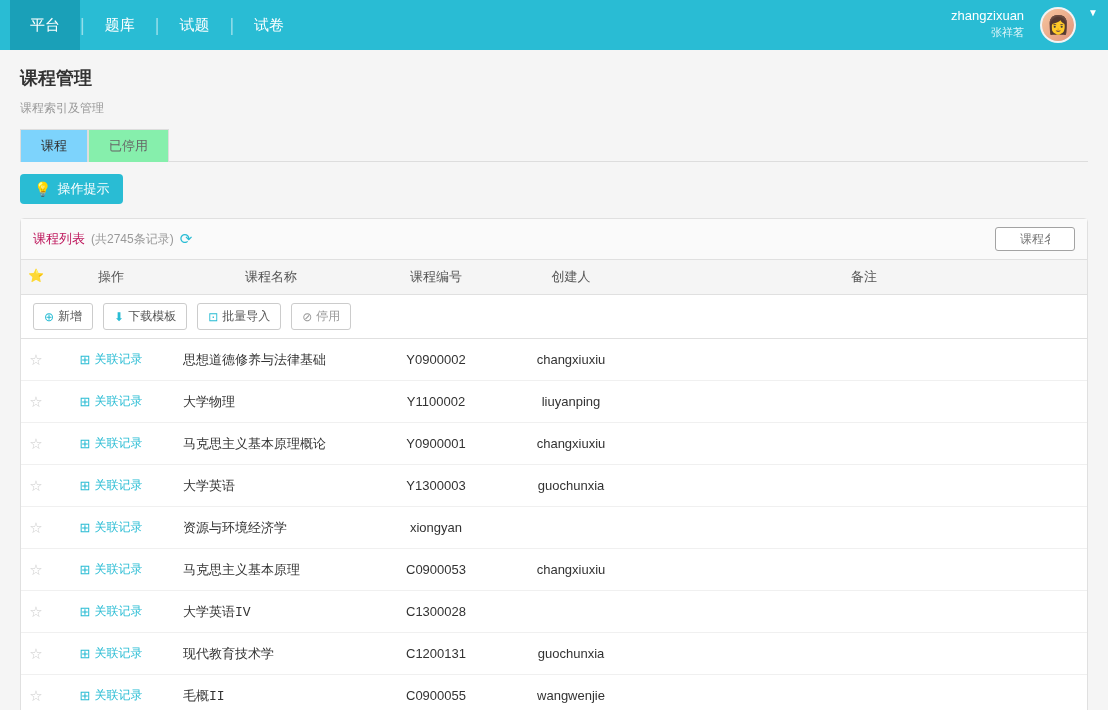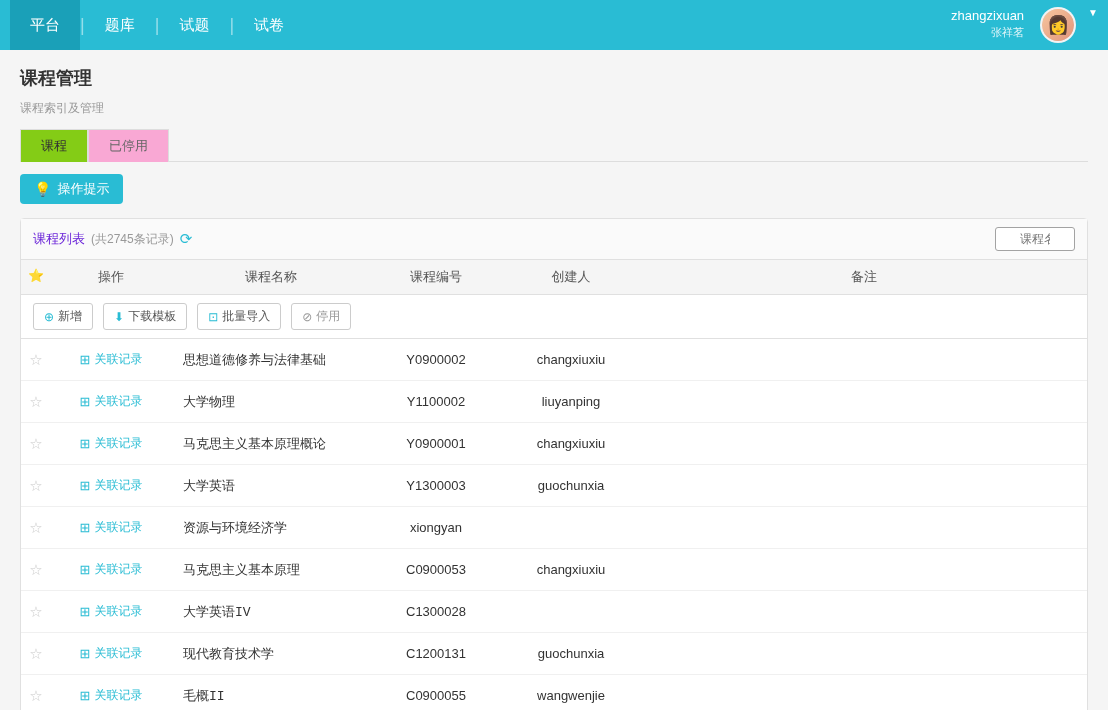--- a/index.html
+++ b/index.html
@@ -104,24 +104,24 @@
       border: 1px solid transparent;
       border-bottom: none;
       margin-bottom: -1px;
       background: #fff;
     }
     .tab.active {
       border-color: #ddd;
       border-bottom-color: #fff;
       color: #333;
       font-weight: 500;
-      background: #84cc16;
+      background: #7dd3fc;
     }
     .tab.inactive {
-      background: #f9a8d4;
+      background: #86efac;
       color: #666;
       border-color: #ddd;
     }
 
     
     .tips-btn {
       background: #29bcd4;
       color: #fff;
       border: none;
       border-radius: 4px;
@@ -143,21 +143,21 @@
     }
     .table-header-row {
       display: flex;
       align-items: center;
       padding: 8px 12px;
       border-bottom: 1px solid #e0e0e0;
       background: #fafafa;
     }
     .table-title {
       font-size: 13px;
-      color: #6d28d9;
+      color: #be185d;
       font-weight: 500;
     }
     .record-count {
       color: #999;
       font-size: 12px;
       margin-left: 6px;
     }
     .refresh-btn {
       background: none;
       border: none;

